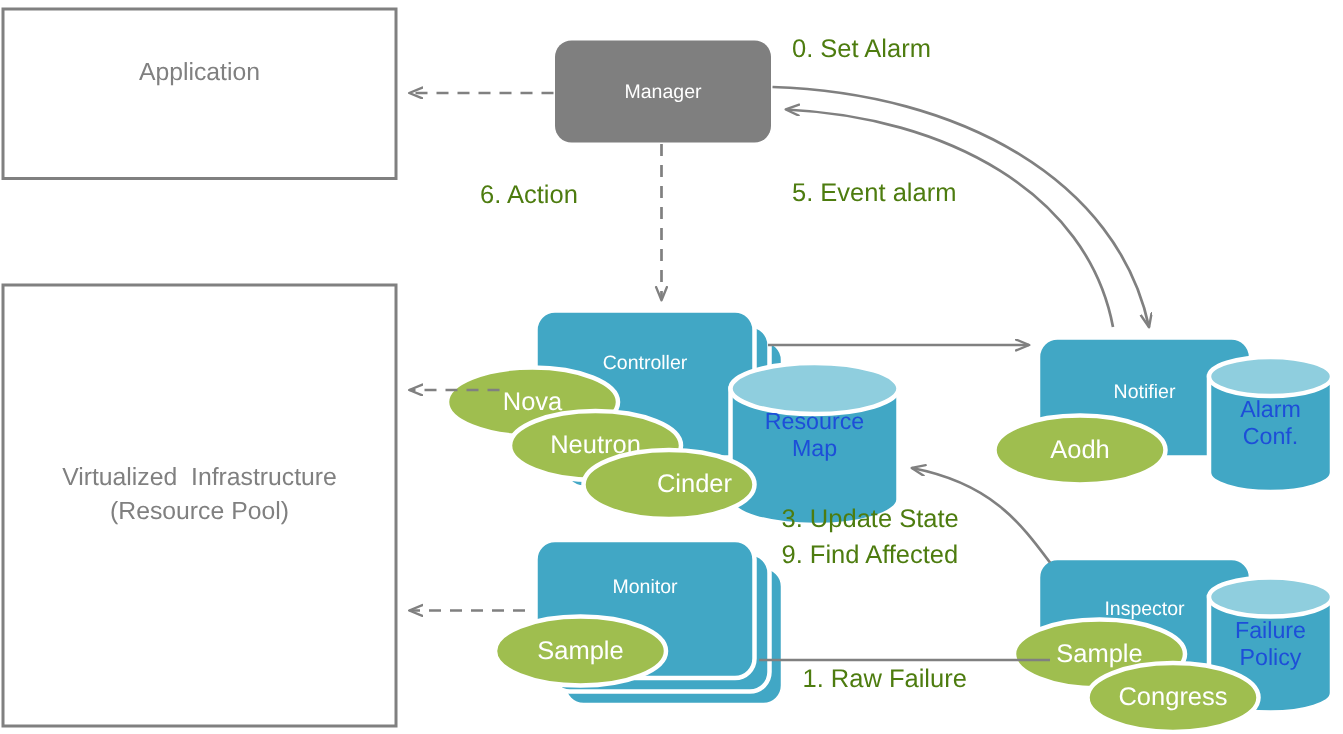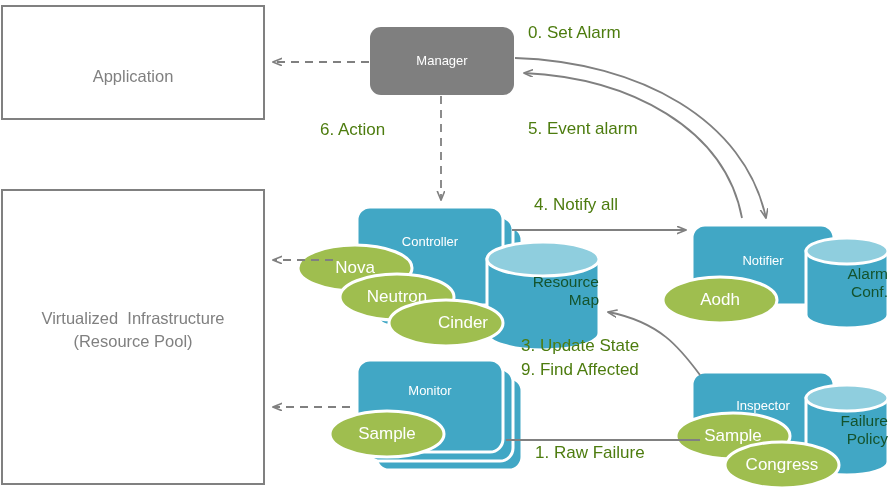--- a/index.html
+++ b/index.html
@@ -57,24 +57,24 @@
     color:#ffffff;
     font-size:17px;
     line-height:20px;
     text-align:center;
     white-space:pre;
     z-index:29;
     pointer-events:none;
   }
   .db-label{
     position:absolute;
-    color:#14532d;
+    color:#1d4ed8;
     font-size:15.5px;
     line-height:18px;
-    text-align:right;
+    text-align:center;
     white-space:pre;
     z-index:26;
     pointer-events:none;
   }
 </style>
 </head>
 <body>
 
 <div id="stage">
 
@@ -144,21 +144,21 @@
 
     <path d="M742,218 C725,128 630,78 524,73" fill="none" stroke="#808080" stroke-width="1.8" marker-end="url(#ah)"></path>
 
     <path d="M512,230 L686,230" fill="none" stroke="#808080" stroke-width="1.8" marker-end="url(#ah)"></path>
 
     <path d="M700,375 C680,348 660,322 608,312" fill="none" stroke="#808080" stroke-width="1.8" marker-end="url(#ah)"></path>
 
     <path d="M506,440 L700,440" fill="none" stroke="#808080" stroke-width="1.8"></path>
   </svg>
 
-  <div class="plainbox-label" style="left:2px; top:65px; width:262px;">Application</div>
+  <div class="plainbox-label" style="left:2px; top:37px; width:262px;">Application</div>
 
   <div class="plainbox-label" style="left:2px; top:307px; width:262px;">Virtualized  Infrastructure
 (Resource Pool)</div>
 
   <div class="node-label" style="left:370px; top:51px; width:144px;">Manager</div>
 
   <div class="node-label" style="left:357px; top:381px; width:146px;">Monitor</div>
 
   <div class="node-label" style="left:357px; top:232px; width:146px;">Controller</div>
 
@@ -186,21 +186,20 @@
   <div class="tag-label" style="left:663px; top:290px; width:114px;">Aodh</div>
 
   <div class="tag-label" style="left:676px; top:426px; width:114px;">Sample</div>
 
   <div class="tag-label" style="left:725px; top:455px; width:114px;">Congress</div>
 
   <div class="lbl" style="left:528px; top:22px;">0. Set Alarm</div>
 
   <div class="lbl" style="left:528px; top:118px;">5. Event alarm</div>
 
-  <div class="lbl" style="left:534px; top:194px;">4. Notify all</div>
 
   <div class="lbl" style="left:320px; top:119px;">6. Action</div>
 
   <div class="lbl" style="left:521px; top:335px;">3. Update State</div>
 
   <div class="lbl" style="left:521px; top:359px;">9. Find Affected</div>
 
   <div class="lbl" style="left:535px; top:442px;">1. Raw Failure</div>
 
 </div>

